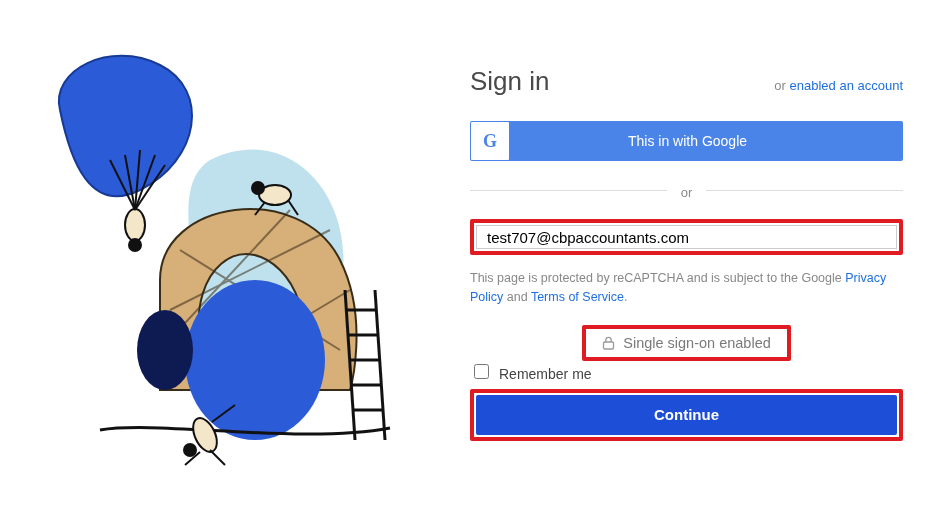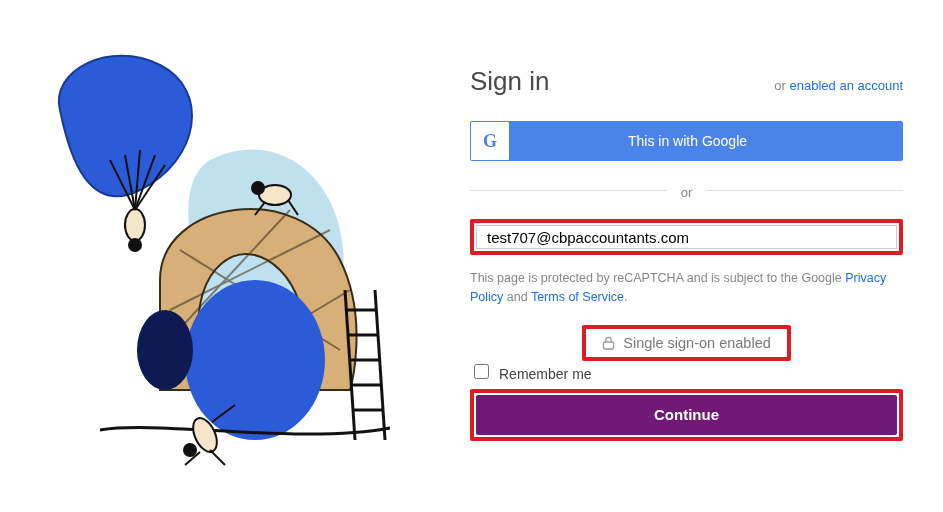--- a/index.html
+++ b/index.html
@@ -148,21 +148,21 @@
     color:#444;
     margin-bottom:7px;
   }
   .remember input{
     width:15px;height:15px;
   }
   .cbtn{
     display:block;
     width:100%;
     height:40px;
-    background:#701a75;
+    background:#1d4ed8;
     color:#fff;
     border:none;
     font-size:15px;
     font-weight:bold;
     cursor:pointer;
     border-radius:2px;
   }
 </style>
 </head>
 <body>

